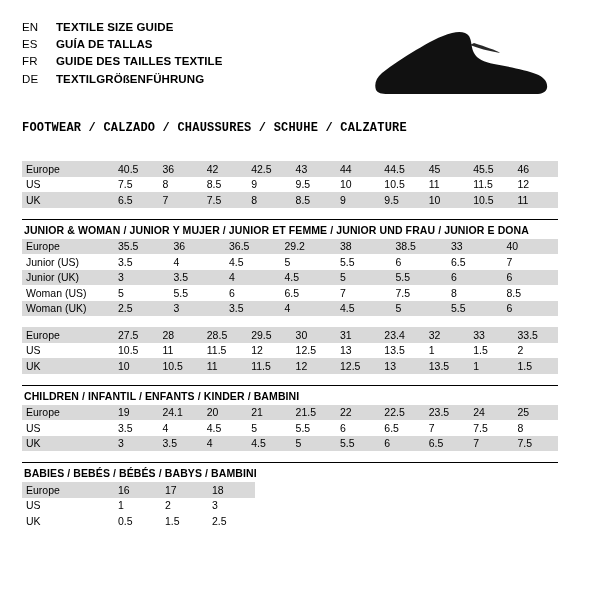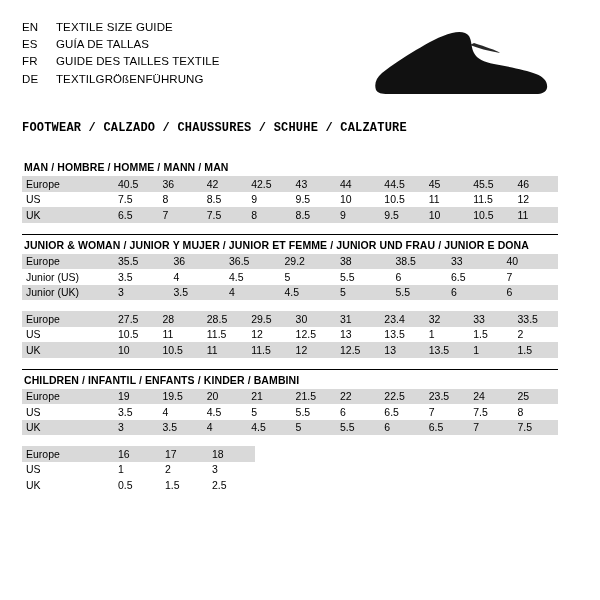--- a/index.html
+++ b/index.html
@@ -32,21 +32,21 @@
     padding: 1.5px 0;
     vertical-align: top;
     line-height: 1.25;
   }
   .lang-code {
     width: 34px;
     font-weight: 400;
     letter-spacing: .2px;
   }
   .lang-title {
-    font-weight: normal;
+    font-weight: bold;
     letter-spacing: .1px;
   }
   .shoe-art {
     margin-top: 10px;
     margin-right: 8px;
   }
   .footwear-line {
     margin-top: 17px;
     font-size: 12px;
     font-weight: bold;
@@ -122,21 +122,20 @@
         <path fill="#111111" d="M100,17 C108,20 118,23 130,25 C126,22 116,19 104,15 Z" opacity="0.9"></path>
       </svg>
     </div>
   </div>
 
   <div class="footwear-line">FOOTWEAR / CALZADO / CHAUSSURES / SCHUHE / CALZATURE</div>
 
   <div class="sections">
 
     <div class="section">
-      <div class="section-title">MAN / HOMBRE / HOMME / MANN / MAN</div>
       <table class="size">
         <tbody>
           <tr class="shaded">
             <td class="rowlabel">Europe</td>
             <td class="val">40.5</td>
             <td class="val">36</td>
             <td class="val">42</td>
             <td class="val">42.5</td>
             <td class="val">43</td>
             <td class="val">44</td>
@@ -214,20 +213,42 @@
           </tr>
           <tr class="shaded">
             <td class="rowlabel">Junior (UK)</td>
             <td class="val">3</td>
             <td class="val">3.5</td>
             <td class="val">4</td>
             <td class="val">4.5</td>
             <td class="val">5</td>
             <td class="val">5.5</td>
             <td class="val">6</td>
+            <td class="val">6</td>
+          </tr>
+          <tr>
+            <td class="rowlabel">Woman (US)</td>
+            <td class="val">5</td>
+            <td class="val">5.5</td>
+            <td class="val">6</td>
+            <td class="val">6.5</td>
+            <td class="val">7</td>
+            <td class="val">7.5</td>
+            <td class="val">8</td>
+            <td class="val">8.5</td>
+          </tr>
+          <tr class="shaded">
+            <td class="rowlabel">Woman (UK)</td>
+            <td class="val">2.5</td>
+            <td class="val">3</td>
+            <td class="val">3.5</td>
+            <td class="val">4</td>
+            <td class="val">4.5</td>
+            <td class="val">5</td>
+            <td class="val">5.5</td>
             <td class="val">6</td>
           </tr>
         </tbody>
       </table>
     </div>
 
     <div class="section">
       <table class="size">
         <tbody>
           <tr class="shaded">
@@ -273,21 +294,21 @@
       </table>
     </div>
 
     <div class="section">
       <div class="section-title">CHILDREN / INFANTIL / ENFANTS / KINDER / BAMBINI</div>
       <table class="size">
         <tbody>
           <tr class="shaded">
             <td class="rowlabel">Europe</td>
             <td class="val">19</td>
-            <td class="val">19.5</td>
+            <td class="val">24.1</td>
             <td class="val">20</td>
             <td class="val">21</td>
             <td class="val">21.5</td>
             <td class="val">22</td>
             <td class="val">22.5</td>
             <td class="val">23.5</td>
             <td class="val">24</td>
             <td class="val">25</td>
           </tr>
           <tr>
@@ -314,20 +335,21 @@
             <td class="val">6</td>
             <td class="val">6.5</td>
             <td class="val">7</td>
             <td class="val">7.5</td>
           </tr>
         </tbody>
       </table>
     </div>
 
     <div class="section babies">
+      <div class="section-title">BABIES / BEBÉS / BÉBÉS / BABYS / BAMBINI</div>
       <table class="size">
         <colgroup>
           <col style="width:92px">
             <col style="width:47px">
             <col style="width:47px">
             <col style="width:47px">
             <col>
         </colgroup>
         <tbody>
           <tr class="shaded">

